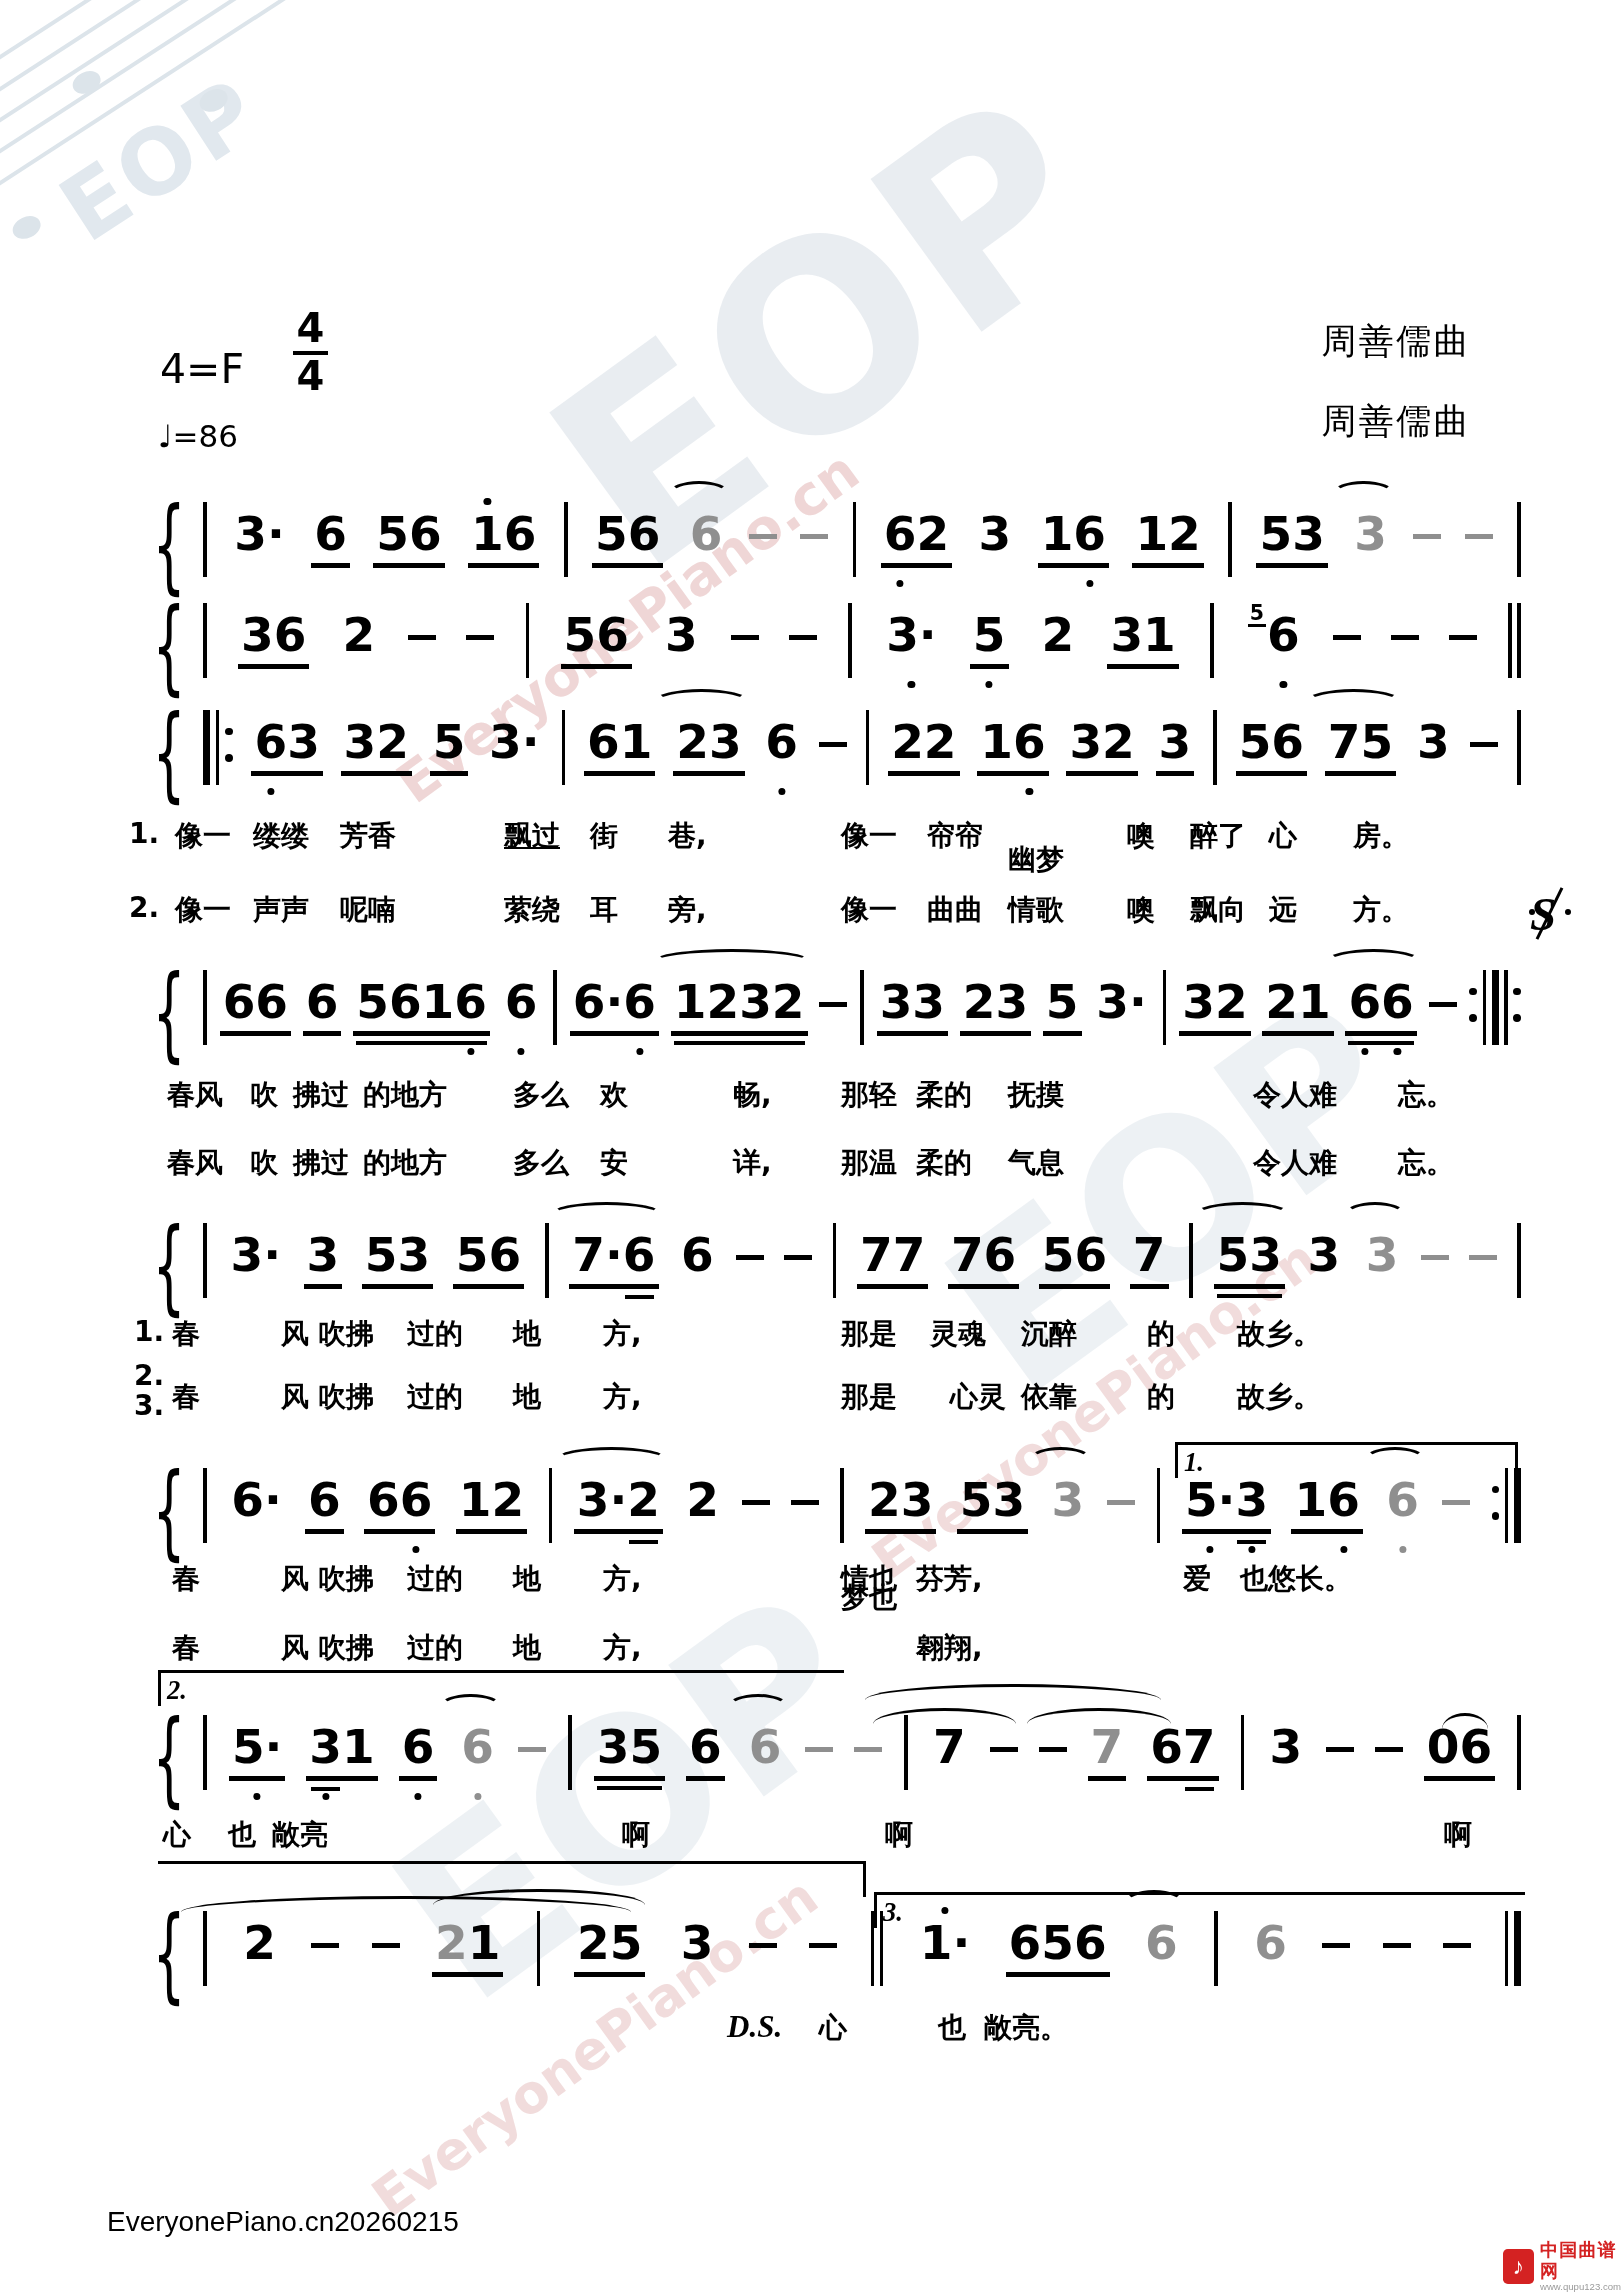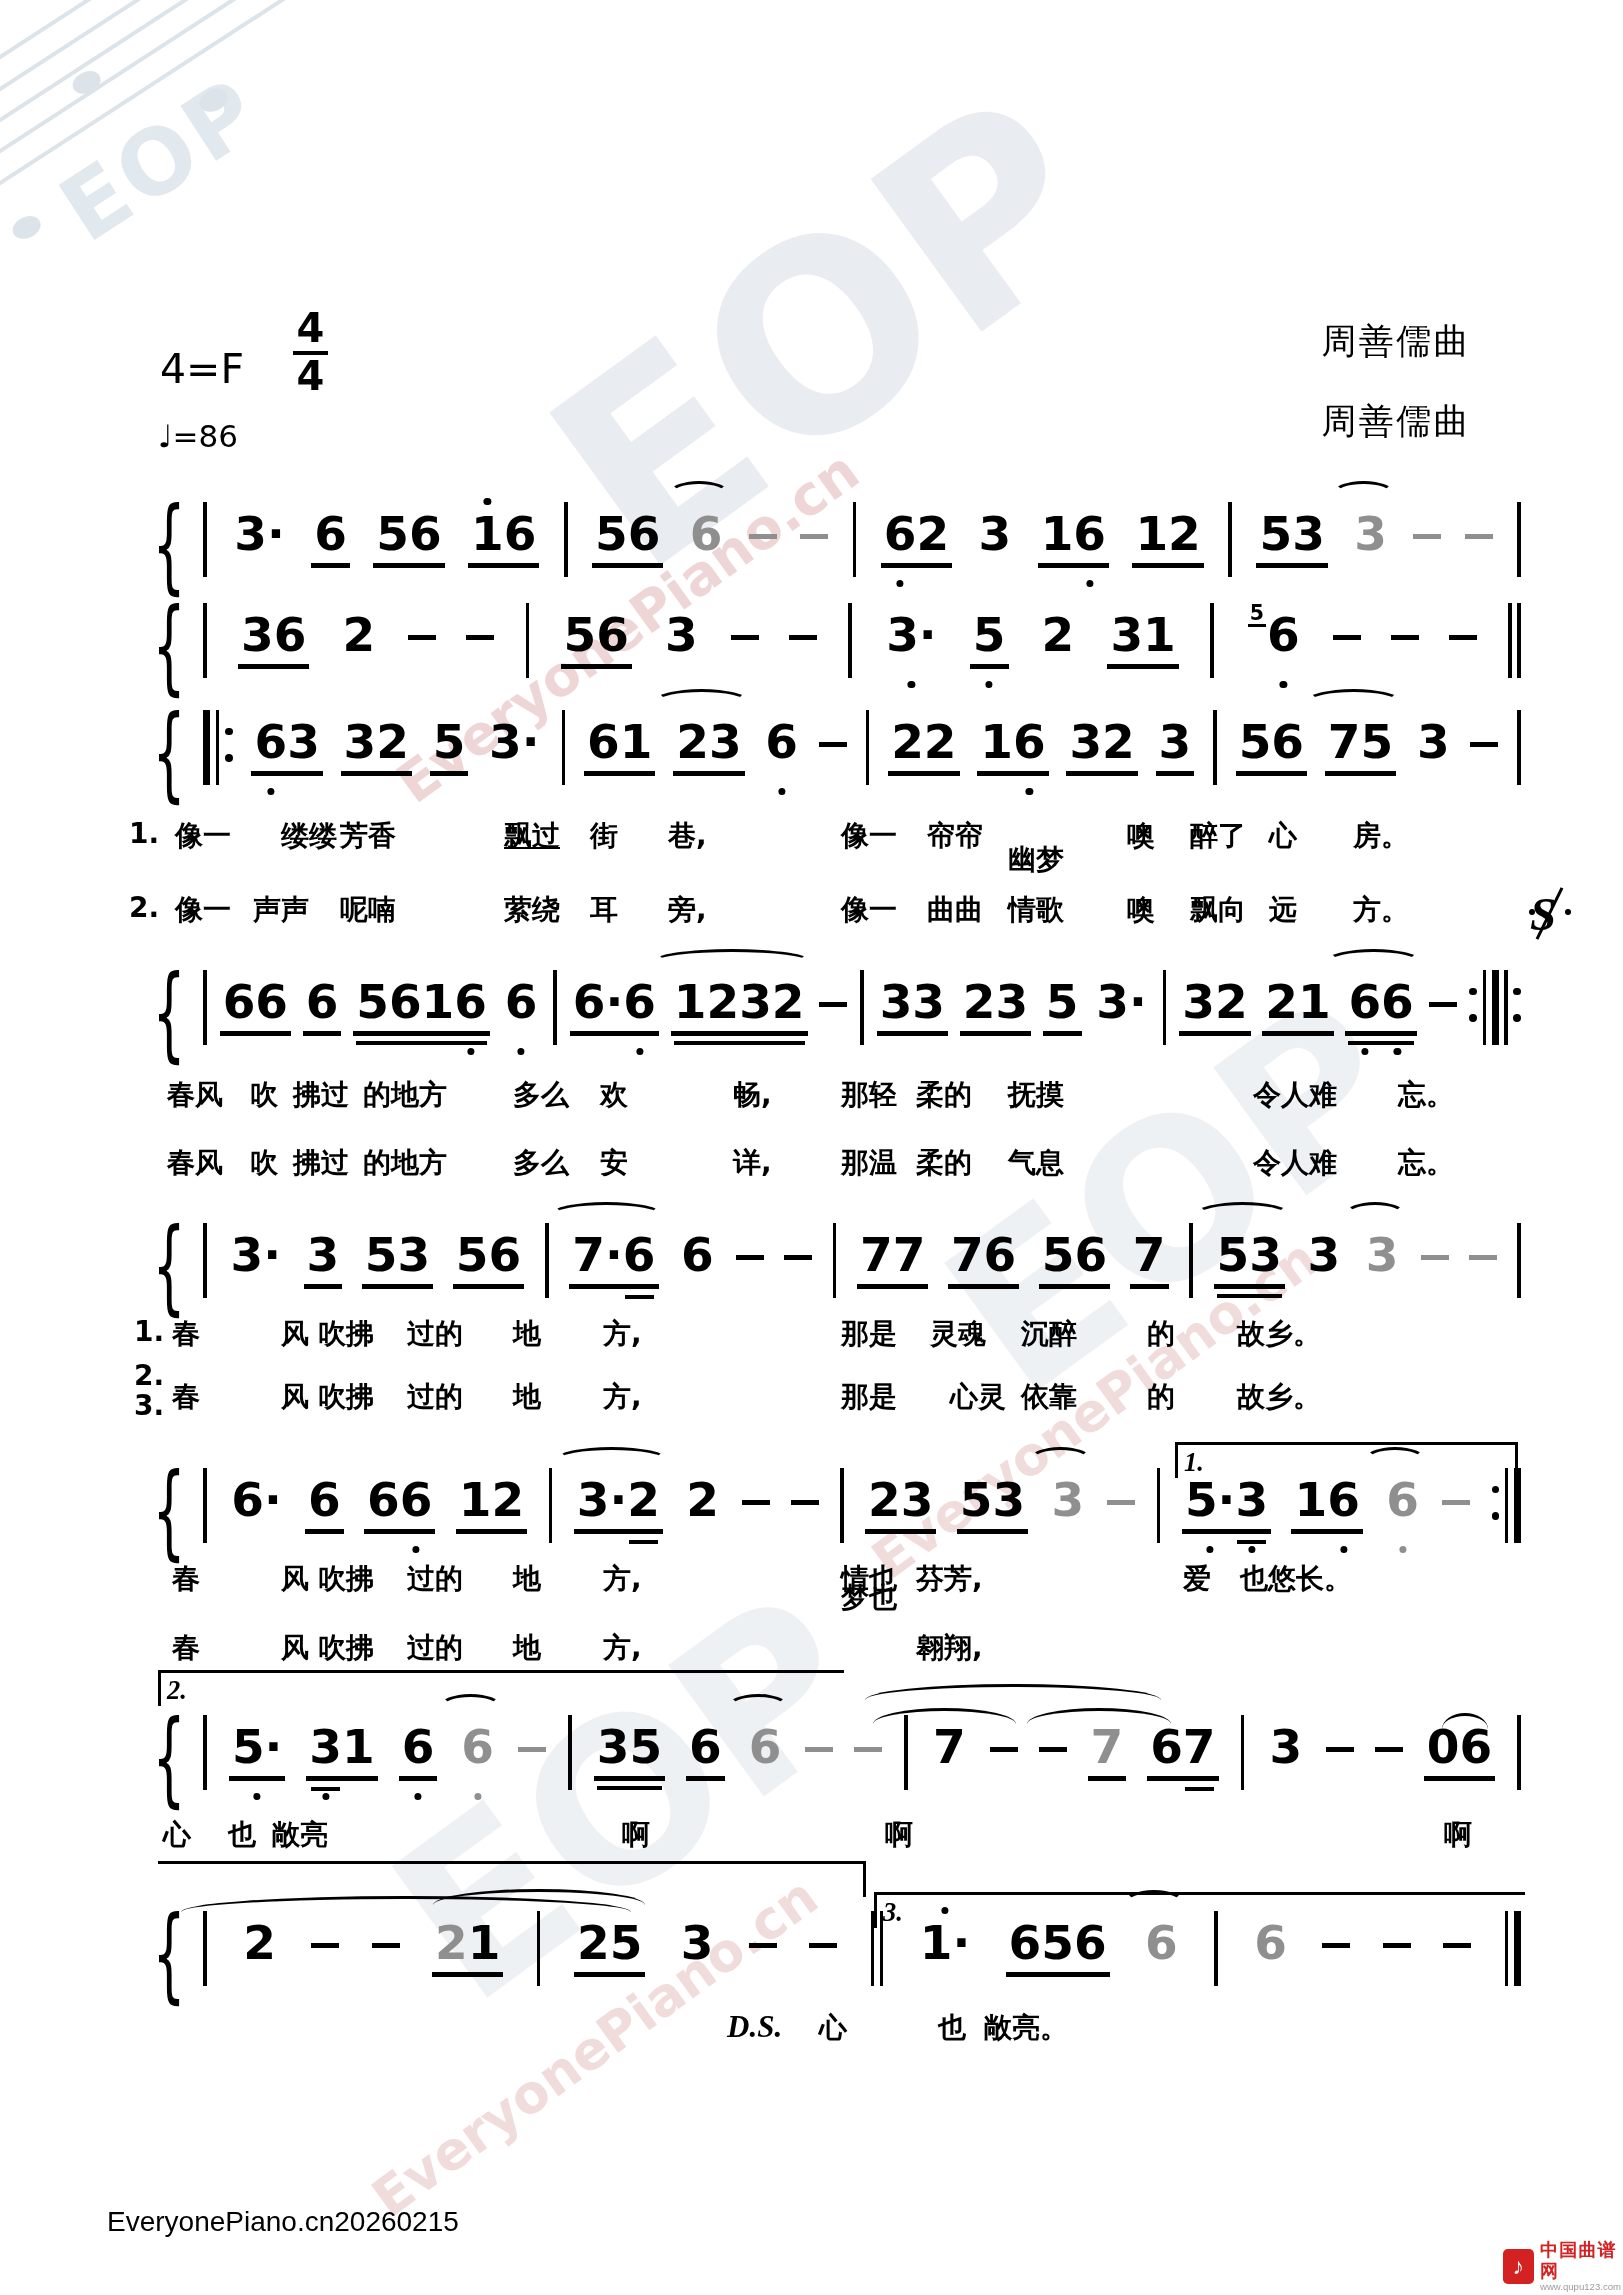--- a/index.html
+++ b/index.html
@@ -570,21 +570,21 @@
         <span class="sp"></span>
         <span class="bargrp">
           <span class="bar"></span>
           <span class="bar k"></span>
         </span>
       </div>
     </div>
   <div id="lyriclayer">
       <div class="lyr" style="left: 129px; top: 817px;">1.</div>
       <div class="lyr" style="left: 175px; top: 817px;">像一</div>
-      <div class="lyr" style="left: 253px; top: 817px; margin-left: 28px;">缕缕</div>
+      <div class="lyr" style="left: 253px; top: 817px;">缕缕</div>
       <div class="lyr" style="left: 340px; top: 817px;">芳香</div>
       <div class="lyr" style="left: 504px; top: 817px; text-decoration: underline;">飘过</div>
       <div class="lyr" style="left: 590px; top: 817px;">街</div>
       <div class="lyr" style="left: 668px; top: 817px;">巷,</div>
       <div class="lyr" style="left: 841px; top: 817px;">像一</div>
       <div class="lyr" style="left: 927px; top: 817px;">帘帘</div>
       <div class="lyr" style="left: 1008px; top: 817px; margin-top: 24px;">幽梦</div>
       <div class="lyr" style="left: 1127px; top: 817px;">噢</div>
       <div class="lyr" style="left: 1190px; top: 817px;">醉了</div>
       <div class="lyr" style="left: 1269px; top: 817px;">心</div>

